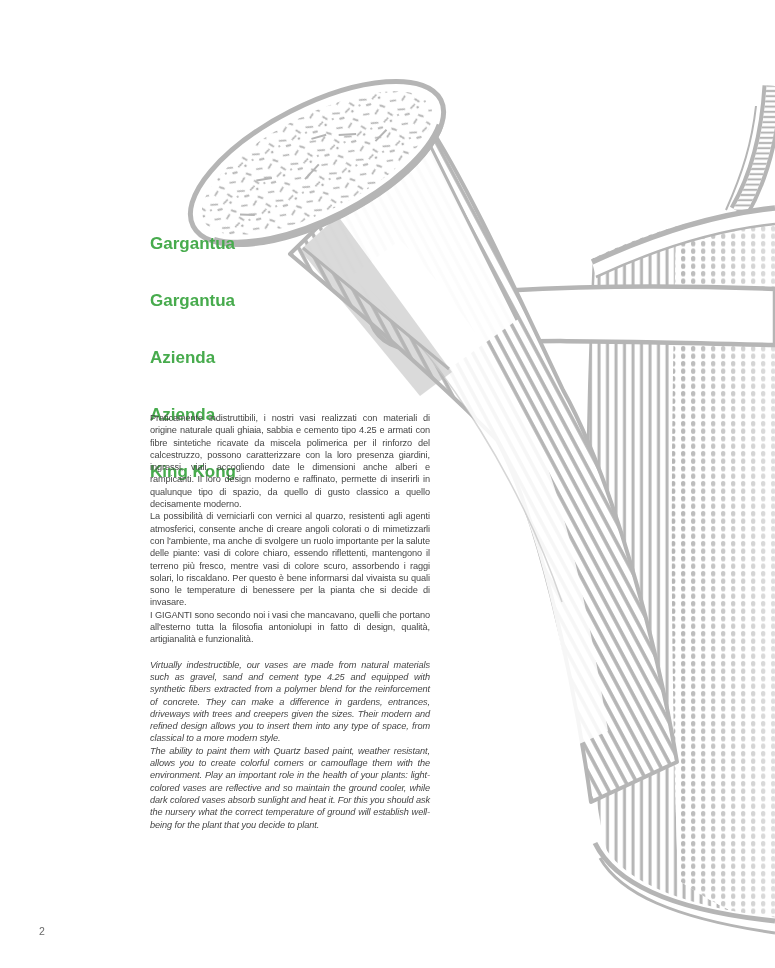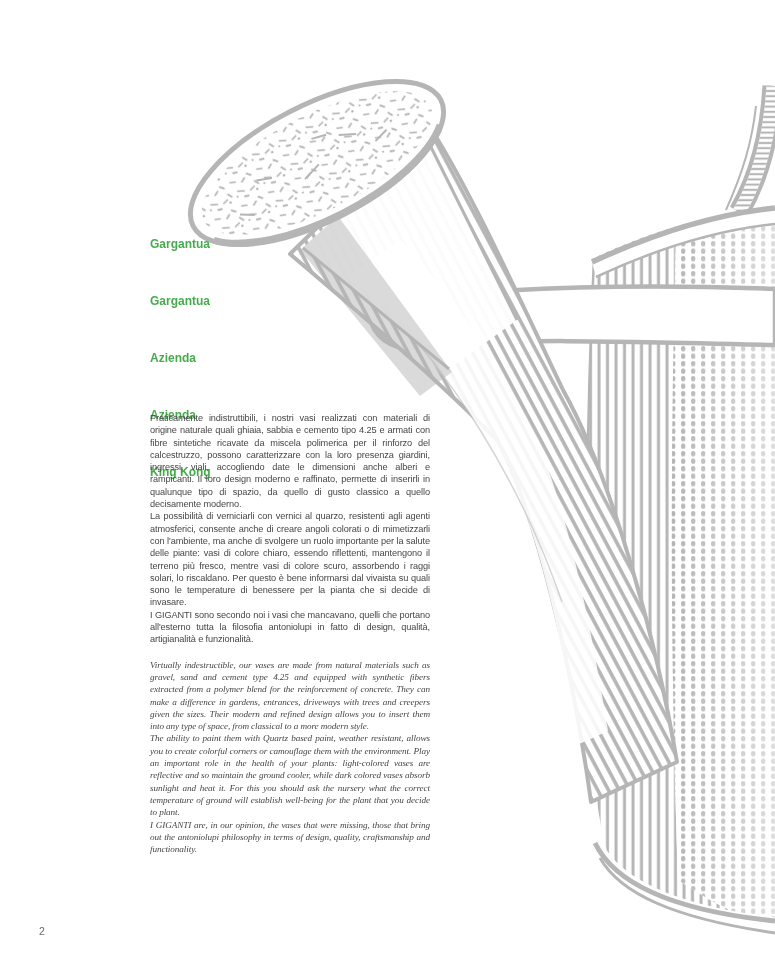--- a/index.html
+++ b/index.html
@@ -3,31 +3,31 @@
 <meta charset="utf-8">
 <style>
   html,body{margin:0;padding:0;background:#ffffff;}
   .page{
     position:relative;width:775px;height:968px;margin:0 auto;background:#fff;
     overflow:hidden;font-family:"Liberation Sans",sans-serif;
   }
   .illus{position:absolute;left:0;top:0;}
   .names{position:absolute;left:150px;top:236px;z-index:2;}
   .names .name-item{
-    color:var(--accent-green,#47ab4d);font-weight:bold;font-size:12px;
+    color:var(--accent-green,#47ab4d);font-weight:bold;font-size:17px;
     line-height:16px;margin:0 0 41px 0;letter-spacing:0;
   }
   .textcol{
     position:absolute;left:150px;top:412px;width:280px;z-index:2;
     color:#464646;font-size:9.2px;line-height:12.3px;text-align:justify;
     letter-spacing:-0.1px;
   }
   .textcol p{margin:0;}
   .contact-line{margin-top:12px;}
-  .en-block{margin-top:13px;font-style:italic;font-family:Liberation Serif, serif;}
+  .en-block{margin-top:13px;font-style:italic;}
   .page-number{
     position:absolute;left:39px;top:925px;z-index:2;
     color:#6a6a6a;font-size:10.5px;
   }
 </style>
 </head>
 <body>
 
 <div class="page">
 
@@ -124,18 +124,17 @@
 
   <div class="textcol">
     <div>
       <p>Praticamente indistruttibili, i nostri vasi realizzati con materiali di origine naturale quali ghiaia, sabbia e cemento tipo 4.25 e armati con fibre sintetiche ricavate da miscela polimerica per il rinforzo del calcestruzzo, possono caratterizzare con la loro presenza giardini, ingressi, viali, accogliendo date le dimensioni anche alberi e rampicanti. Il loro design moderno e raffinato, permette di inserirli in qualunque tipo di spazio, da quello di gusto classico a quello decisamente moderno.</p>
       <p>La possibilità di verniciarli con vernici al quarzo, resistenti agli agenti atmosferici, consente anche di creare angoli colorati o di mimetizzarli con l'ambiente, ma anche di svolgere un ruolo importante per la salute delle piante: vasi di colore chiaro, essendo riflettenti, mantengono il terreno più fresco, mentre vasi di colore scuro, assorbendo i raggi solari, lo riscaldano. Per questo è bene informarsi dal vivaista su quali sono le temperature di benessere per la pianta che si decide di invasare.</p>
       <p>I GIGANTI sono secondo noi i vasi che mancavano, quelli che portano all'esterno tutta la filosofia antoniolupi in fatto di design, qualità, artigianalità e funzionalità.</p>
     </div>
     <div class="en-block">
       <p>Virtually indestructible, our vases are made from natural materials such as gravel, sand and cement type 4.25 and equipped with synthetic fibers extracted from a polymer blend for the reinforcement of concrete. They can make a difference in gardens, entrances, driveways with trees and creepers given the sizes. Their modern and refined design allows you to insert them into any type of space, from classical to a more modern style.</p>
       <p>The ability to paint them with Quartz based paint, weather resistant, allows you to create colorful corners or camouflage them with the environment. Play an important role in the health of your plants: light-colored vases are reflective and so maintain the ground cooler, while dark colored vases absorb sunlight and heat it. For this you should ask the nursery what the correct temperature of ground will establish well-being for the plant that you decide to plant.</p>
-      <p>I GIGANTI are, in our opinion, the vases that were missing, those that bring out the antoniolupi philosophy in terms of design, quality, craftsmanship and functionality.</p>
     </div>
   </div>
 
   <div class="page-number">2</div>
 </div>
 
 </body></html>

